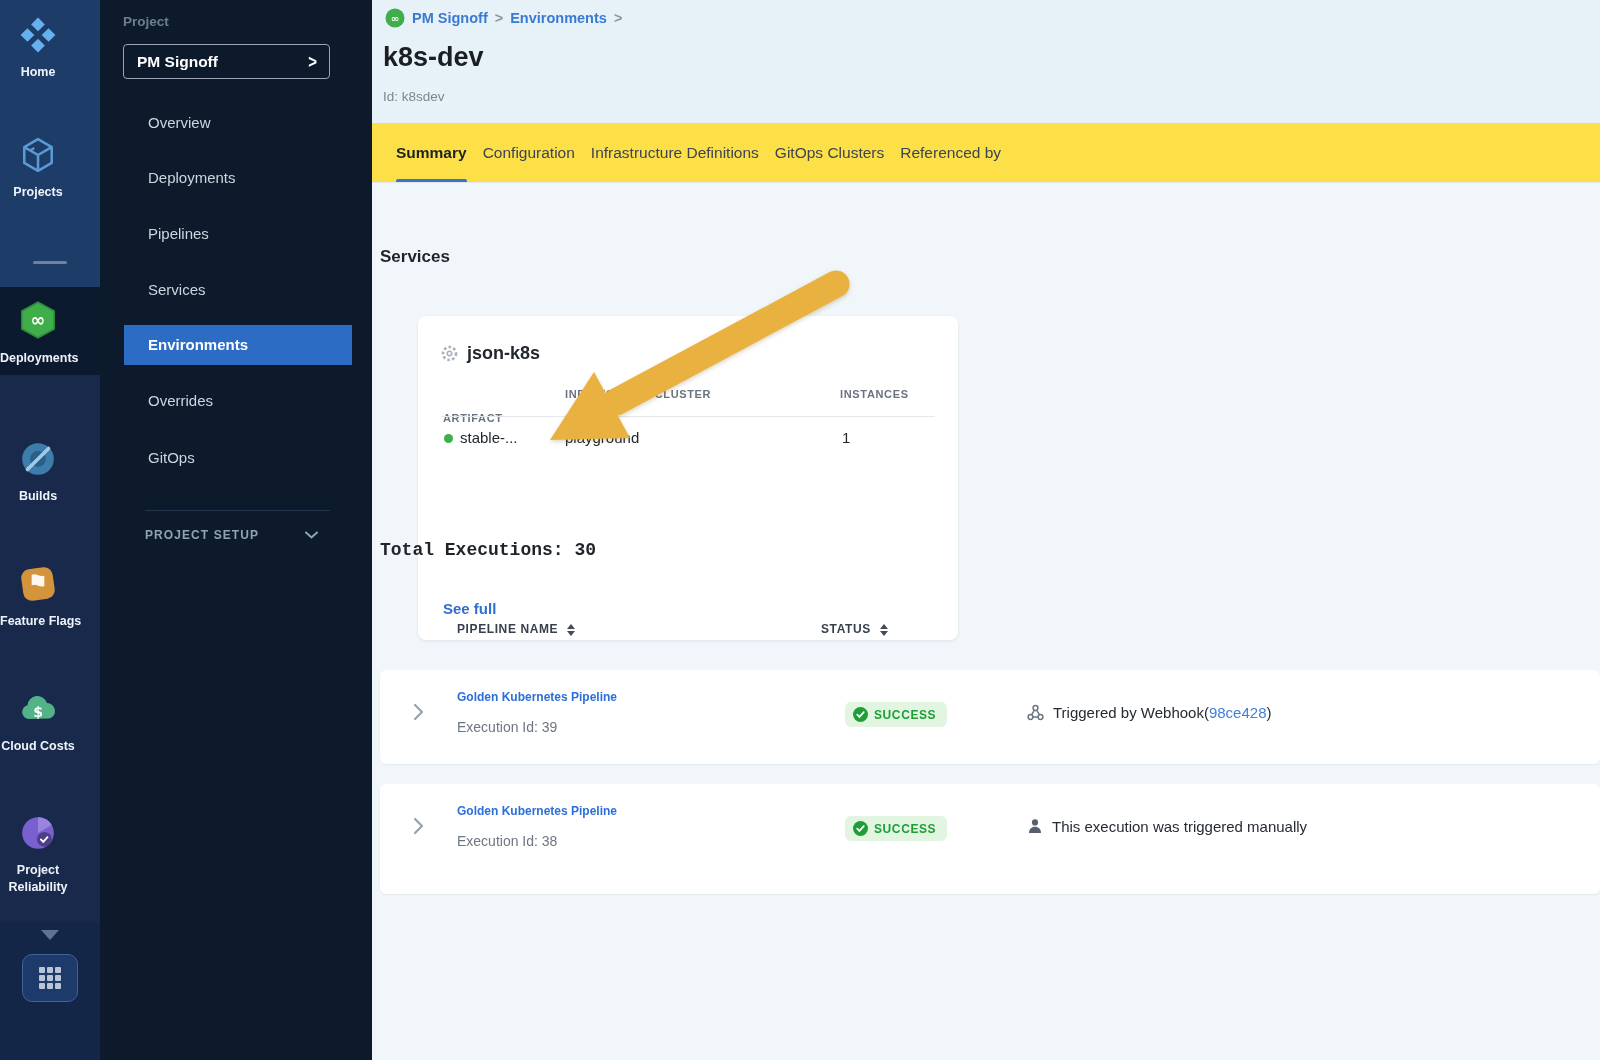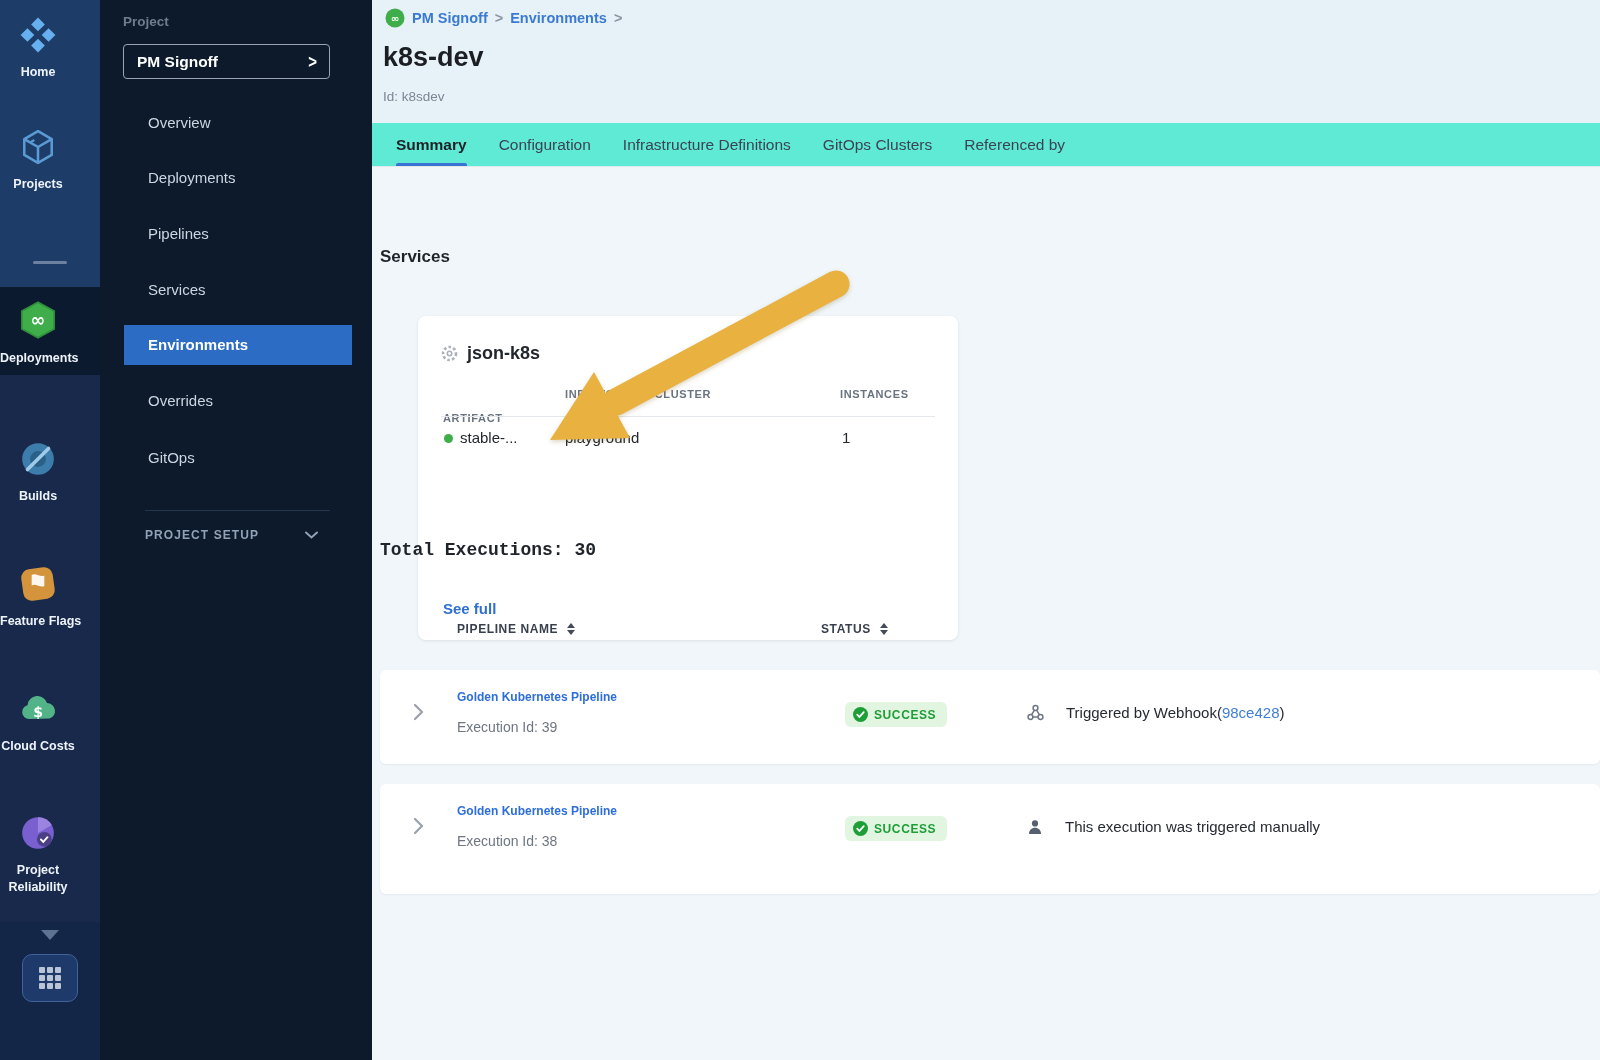--- a/index.html
+++ b/index.html
@@ -34,52 +34,52 @@
 
   
   .main { position:absolute; left:352px; top:0; width:1248px; height:1060px; background:#f0f6f9; }
   .page-header { position:absolute; left:0; top:0; width:1248px; height:123px; background:#e7f2f8; }
   .breadcrumb { position:absolute; left:33px; top:8px; display:flex; align-items:center; gap:7px; font-size:14.5px; font-weight:600; }
   .crumb { color:#3b7ad1; cursor:pointer; }
   .crumb-sep { color:#8b94a1; font-weight:600; }
   .page-title { position:absolute; left:31px; top:42px; font-size:27px; font-weight:600; color:#1b1e23; }
   .page-id { position:absolute; left:31px; top:89px; font-size:13.5px; color:#7c8694; }
 
-  .tabbar { position:absolute; left:0; top:123px; width:1248px; height:44px; background:#5eead4; border-bottom:1px solid #e2e7eb; display:flex; align-items:stretch; padding-left:44px; gap:32px; }
+  .tabbar { position:absolute; left:0; top:123px; width:1248px; height:60px; background:#fde047; border-bottom:1px solid #e2e7eb; display:flex; align-items:stretch; padding-left:44px; gap:16px; }
   .tab { position:relative; display:flex; align-items:center; font-size:15.5px; color:#3c4354; font-weight:500; cursor:pointer; white-space:nowrap; }
   .tab.active { color:#1d2025; font-weight:700; }
   .tab.active::after { content:""; position:absolute; left:0; right:0; bottom:0; height:3px; border-radius:2px 2px 0 0; background:#3a72d4; }
 
   .section-heading { position:absolute; font-size:17px; font-weight:700; color:#1f242b; }
 
   
   .svc-card { position:absolute; left:66px; top:316px; width:540px; height:324px; background:#ffffff; border-radius:8px; box-shadow:0 1px 3px rgba(40,60,90,.10); }
   .svc-title { position:absolute; left:22px; top:27px; display:flex; align-items:center; gap:8px; font-size:18px; font-weight:700; color:#22272e; }
   .svc-col { position:absolute; top:72px; font-size:11px; font-weight:700; color:#6a7380; letter-spacing:.06em; }
   .svc-divider { position:absolute; left:23px; top:100px; width:494px; height:1px; background:#e4e8ec; }
   .svc-cell { position:absolute; top:113px; font-size:15px; color:#23282f; }
   .dot { display:inline-block; width:9px; height:9px; border-radius:50%; background:#3fae4a; margin-right:7px; }
   .see-full { position:absolute; left:25px; top:284px; font-size:15px; font-weight:600; color:#2f6fd2; cursor:pointer; }
 
   
   .exec-total { position:absolute; left:28px; top:540px; font-size:18px; font-weight:700; color:#1f242b;font-family:Liberation Mono, monospace; }
-  .tbl-head { position:absolute; top:622px; display:flex; align-items:center; gap:9px; cursor:pointer; }
+  .tbl-head { position:absolute; top:622px; display:flex; align-items:flex-end; gap:9px; cursor:pointer; }
   .tbl-head span { font-size:12px; font-weight:700; color:#39404d; letter-spacing:.05em; }
   .sort { display:flex; flex-direction:column; gap:2px; }
   .sort i { width:0; height:0; border-left:4.5px solid transparent; border-right:4.5px solid transparent; }
   .sort .up { border-bottom:5px solid #444b58; }
   .sort .dn { border-top:5px solid #444b58; }
 
   .exec-row { position:absolute; left:28px; width:1220px; height:94px; background:#ffffff; border-radius:6px; box-shadow:0 1px 2px rgba(30,50,70,.06); }
   .row-chevron { position:absolute; left:33px; top:33px; cursor:pointer; }
   .row-name { position:absolute; left:77px; top:20px; font-size:12px; font-weight:700; color:#2d6ed9; cursor:pointer; }
   .row-exec { position:absolute; left:77px; top:49px; font-size:14px; color:#6d7682; }
   .badge { position:absolute; left:465px; top:32px; display:inline-flex; align-items:center; gap:6px; background:#e1f5e1; border-radius:6px; padding:5px 11px 5px 8px; }
   .badge b { font-size:12px; font-weight:700; color:#1e9e36; letter-spacing:.05em; }
-  .trigger { position:absolute; left:647px; top:34px; display:flex; align-items:flex-end; gap:22px; font-size:15px; color:#262b33; }
+  .trigger { position:absolute; left:647px; top:34px; display:flex; align-items:flex-start; gap:9px; font-size:15px; color:#262b33; }
   .trigger .lnk { color:#3f7fd5; cursor:pointer; }
 
   .arrow-svg { position:absolute; left:0; top:0; pointer-events:none; z-index:9; }
 </style>
 </head>
 <body>
 
 <div class="stage">
 
   <div class="rail">
@@ -93,21 +93,21 @@
         <g fill="#66b0f0">
             <path d="M18 1.5 24.5 8 18 14.5 11.5 8Z"></path>
             <path d="M1.5 18 8 11.5 14.5 18 8 24.5Z"></path>
             <path d="M21.5 18 28 11.5 34.5 18 28 24.5Z"></path>
             <path d="M18 21.5 24.5 28 18 34.5 11.5 28Z"></path>
           </g>
       </svg>
       <span class="rail-label">Home</span>
     </div>
 
-    <div class="rail-item" style="top:128px;">
+    <div class="rail-item" style="top:136px;">
       <svg class="icn" width="38" height="38" viewBox="0 0 36 36" fill="none" stroke="#5a9bd5" stroke-width="2.4" stroke-linejoin="round">
         <path d="M18 3 31 10.5V25.5L18 33 5 25.5V10.5Z"></path>
           <path d="M5 10.5 18 18l13-7.5M18 18v15"></path>
           <path d="M10.5 13.7l4-2.3" stroke-width="2"></path>
       </svg>
       <span class="rail-label">Projects</span>
     </div>
 
     <div class="rail-item" style="top:300px;">
       <svg class="icn" width="40" height="40" viewBox="0 0 36 36">

